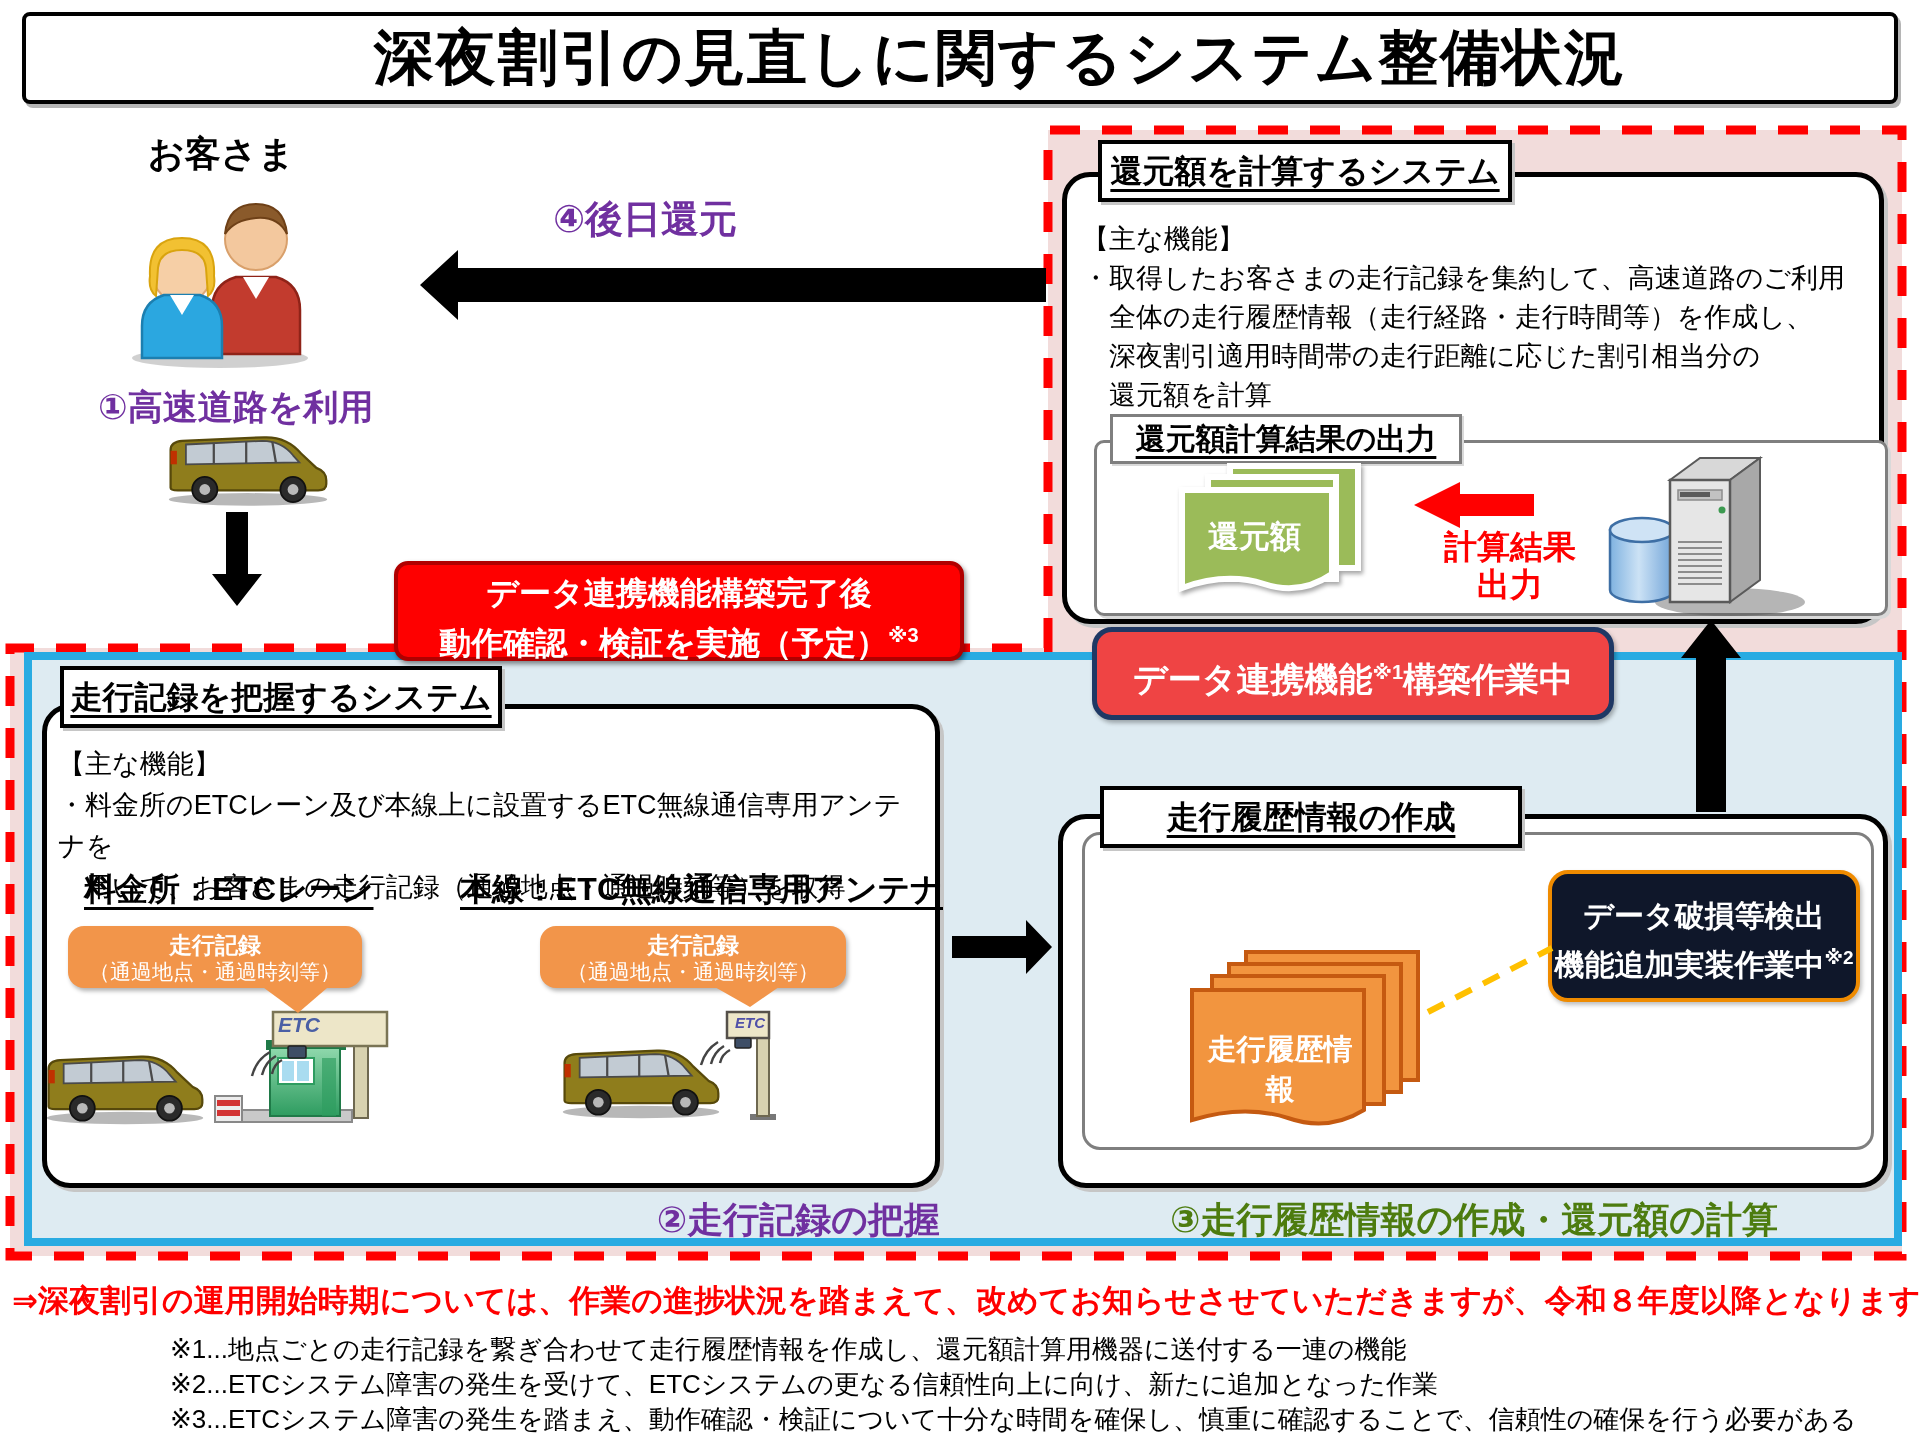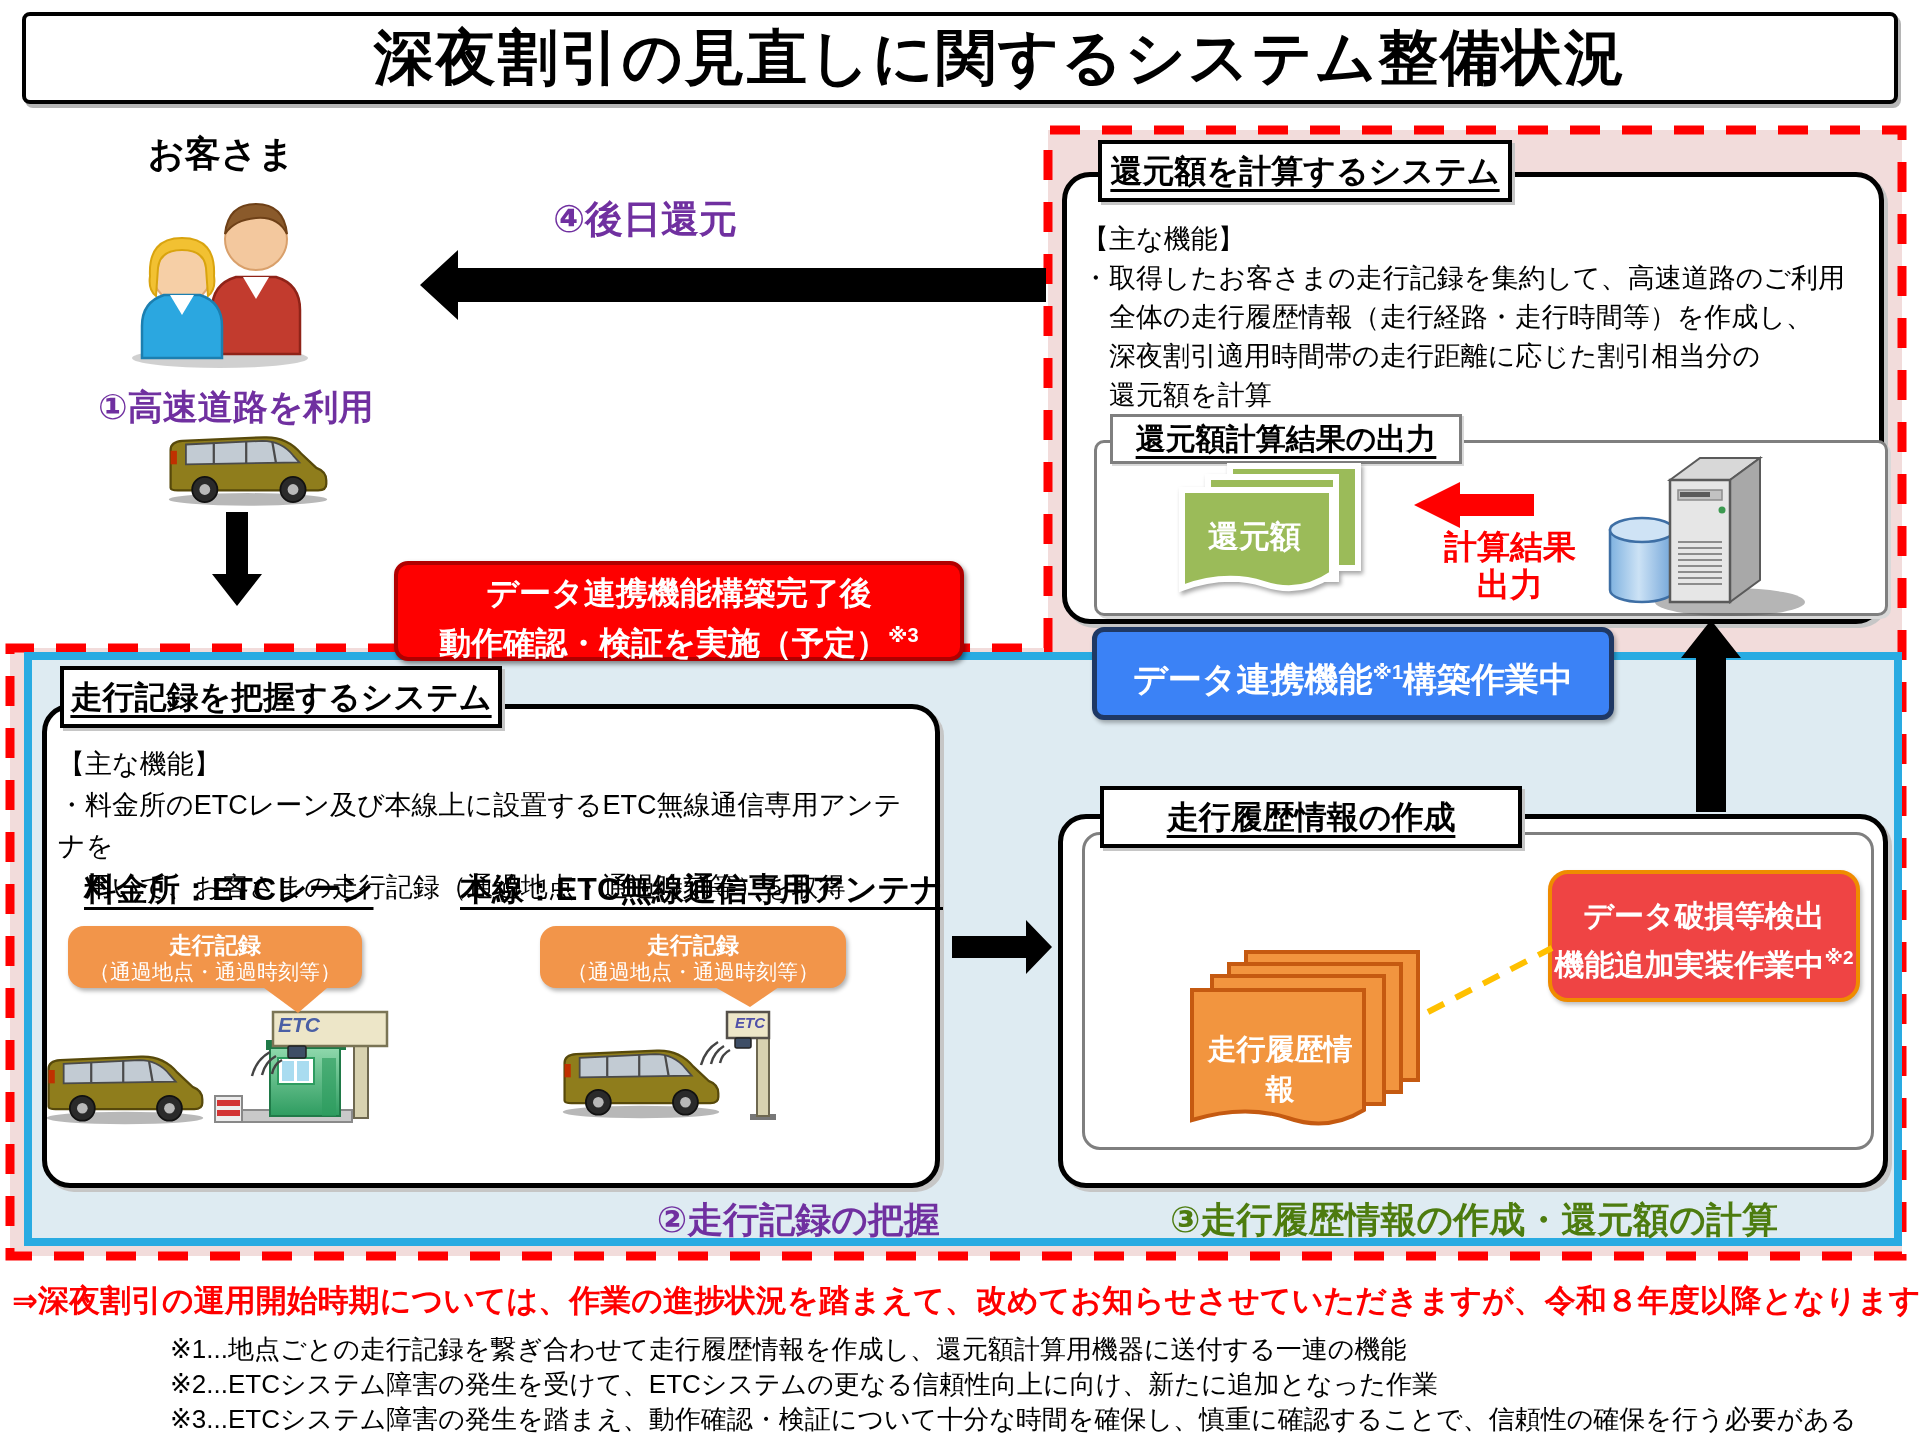--- a/index.html
+++ b/index.html
@@ -72,32 +72,32 @@
               border-radius:10px;box-sizing:border-box;z-index:3;box-shadow:3px 3px 0 #d9d9d9;}
   #output-header{left:1110px;top:414px;width:352px;height:50px;background:#fff;border:3px solid #7F7F7F;
                  box-sizing:border-box;z-index:4;text-align:center;box-shadow:2px 2px 0 #d9d9d9;}
   #output-header .t{font-size:30px;font-weight:bold;line-height:44px;}
   #green-docs{left:1168px;top:462px;z-index:4;}
   #gdoc-label{left:1192px;top:516px;width:125px;font-size:31px;font-weight:bold;color:#fff;text-align:center;z-index:5;}
   #arrow-label{left:1420px;top:528px;width:180px;text-align:center;z-index:4;}
   #arrow-label div{font-size:33px;font-weight:bold;color:#FF0000;line-height:38px;}
   #server-svg{left:1600px;top:450px;z-index:4;}
 
-  #link-box{left:1092px;top:627px;width:522px;height:93px;background:#3b82f6;border:5px solid #1F3864;
-            border-radius:12px;box-sizing:border-box;z-index:4;text-align:center;
+  #link-box{left:1092px;top:627px;width:522px;height:93px;background:#ef4444;border:5px solid #1F3864;
+            border-radius:20px;box-sizing:border-box;z-index:4;text-align:center;
             box-shadow:2px 3px 4px rgba(0,0,0,.3);}
   #link-box .t{color:#fff;font-size:34px;font-weight:bold;line-height:81px;}
   #link-box .sup{font-size:20px;color:#fff;}
 
   
   #hist-box{left:1058px;top:814px;width:830px;height:374px;}
   #hist-gray{left:1082px;top:832px;width:792px;height:318px;background:#fff;border:3px solid #7F7F7F;
              border-radius:18px;box-sizing:border-box;z-index:3;}
   #hist-header{left:1100px;top:786px;width:422px;height:62px;}
-  #amber-box{left:1548px;top:870px;width:312px;height:132px;background:#ef4444;border:4px solid #EF8B00;
+  #amber-box{left:1548px;top:870px;width:312px;height:132px;background:#0f172a;border:4px solid #EF8B00;
              border-radius:20px;box-sizing:border-box;z-index:5;padding-top:21px;
              box-shadow:2px 3px 4px rgba(0,0,0,.25);}
   #amber-box div{color:#fff;font-size:30px;font-weight:bold;text-align:center;line-height:42px;}
   #amber-box .sup{font-size:19px;}
   #orange-docs{left:1180px;top:950px;z-index:4;}
   #odoc-label{left:1200px;top:1030px;width:160px;font-size:29px;font-weight:bold;color:#fff;text-align:center;z-index:5;}
 
   
   #conclusion{left:12px;top:1280px;font-size:31px;font-weight:bold;color:#FF0000;white-space:nowrap;z-index:3;}
   #footnotes{left:170px;top:1332px;font-size:26px;line-height:35px;z-index:3;}

